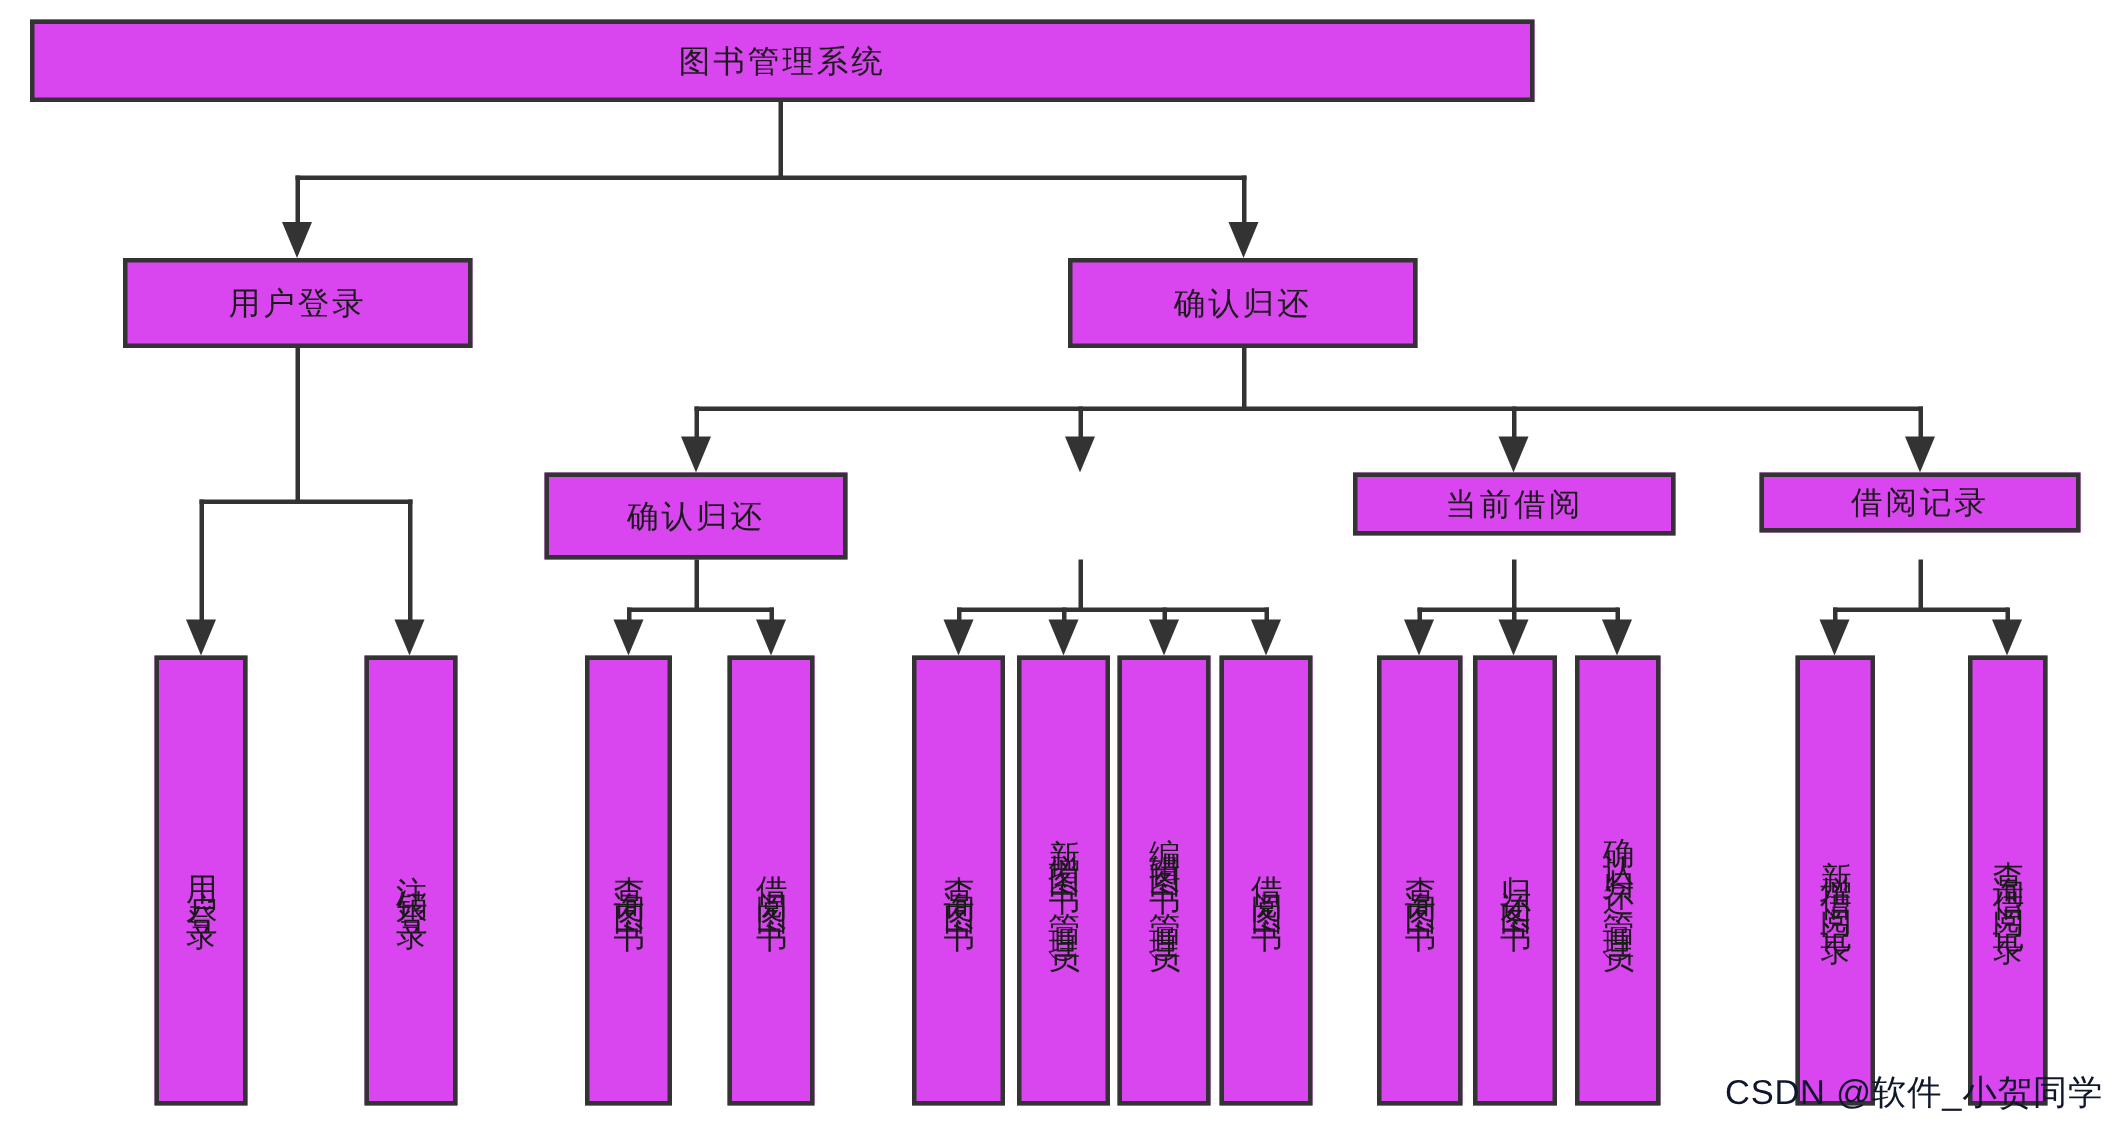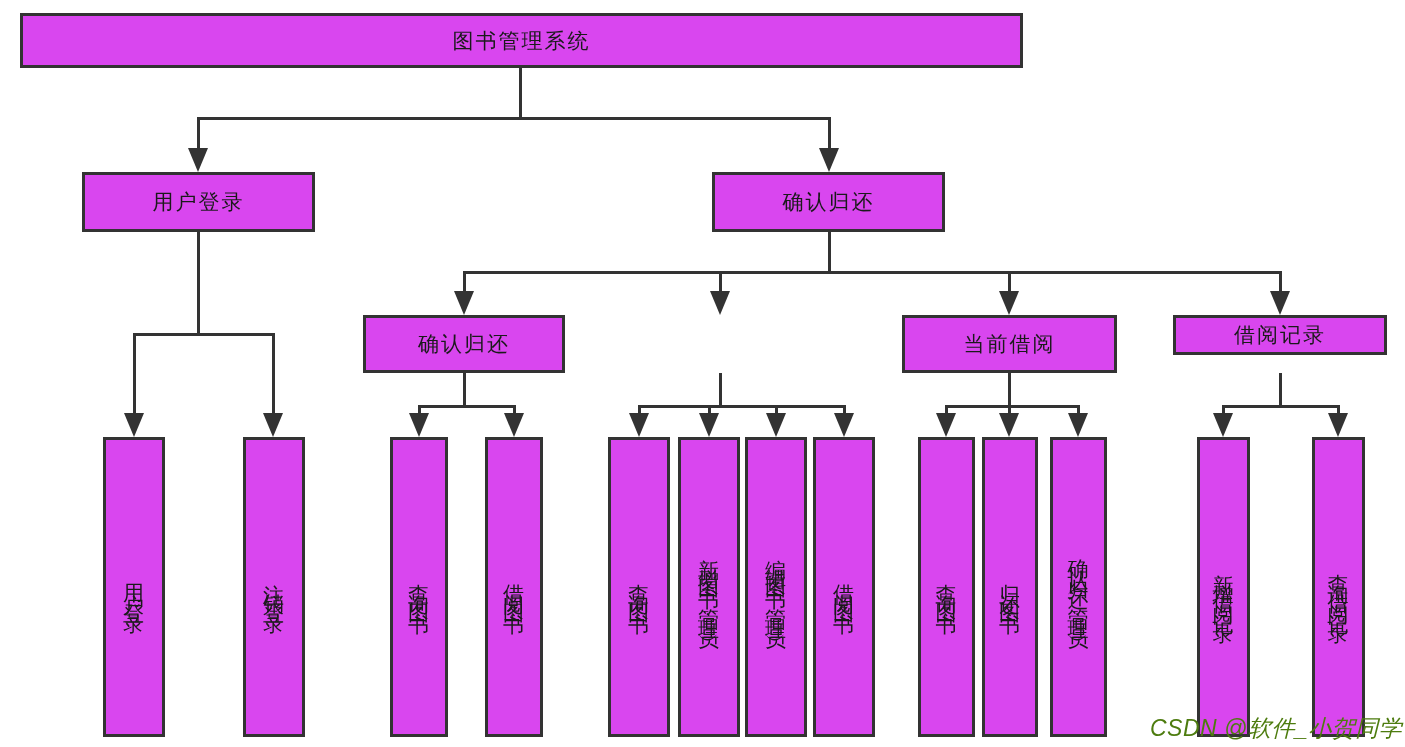--- a/index.html
+++ b/index.html
@@ -19,35 +19,35 @@
   }
   .vl{position:absolute;width:3px;background:#333333;}
   .hl{position:absolute;height:3px;background:#333333;}
   .ah{
     position:absolute;width:0;height:0;
     border-left:10px solid transparent;border-right:10px solid transparent;
     border-top:24px solid #333333;
   }
   .watermark{
     position:absolute;left:1150px;top:713px;font-size:23px;
-    color:#4d7c0f;letter-spacing:0.5px;z-index:5;white-space:nowrap;font-style:italic;
+    color:#0f172a;letter-spacing:0.5px;z-index:5;white-space:nowrap;
   }
 </style>
 </head>
 <body>
 
 <div class="stage">
 
   <div class="box" style="left:20px;top:13px;width:1003px;height:55px;">图书管理系统</div>
 
   <div class="box" style="left:82px;top:172px;width:233px;height:60px;">用户登录</div>
   <div class="box" style="left:712px;top:172px;width:233px;height:60px;">确认归还</div>
 
   <div class="box" style="left:363px;top:315px;width:202px;height:58px;">确认归还</div>
-  <div class="box" style="left:902px;top:315px;width:215px;height:58px;">当前借阅</div>
+  <div class="box" style="left:902px;top:315px;width:215px;height:42px;">当前借阅</div>
   <div class="box" style="left:1173px;top:315px;width:214px;height:40px;">借阅记录</div>
 
   <div class="box leaf" style="left:103px;top:437px;width:62px;height:300px;">
     <span>用户登录</span>
     </div>
   <div class="box leaf" style="left:243px;top:437px;width:62px;height:300px;">
     <span>注销登录</span>
     </div>
 
   <div class="box leaf" style="left:390px;top:437px;width:58px;height:300px;">

